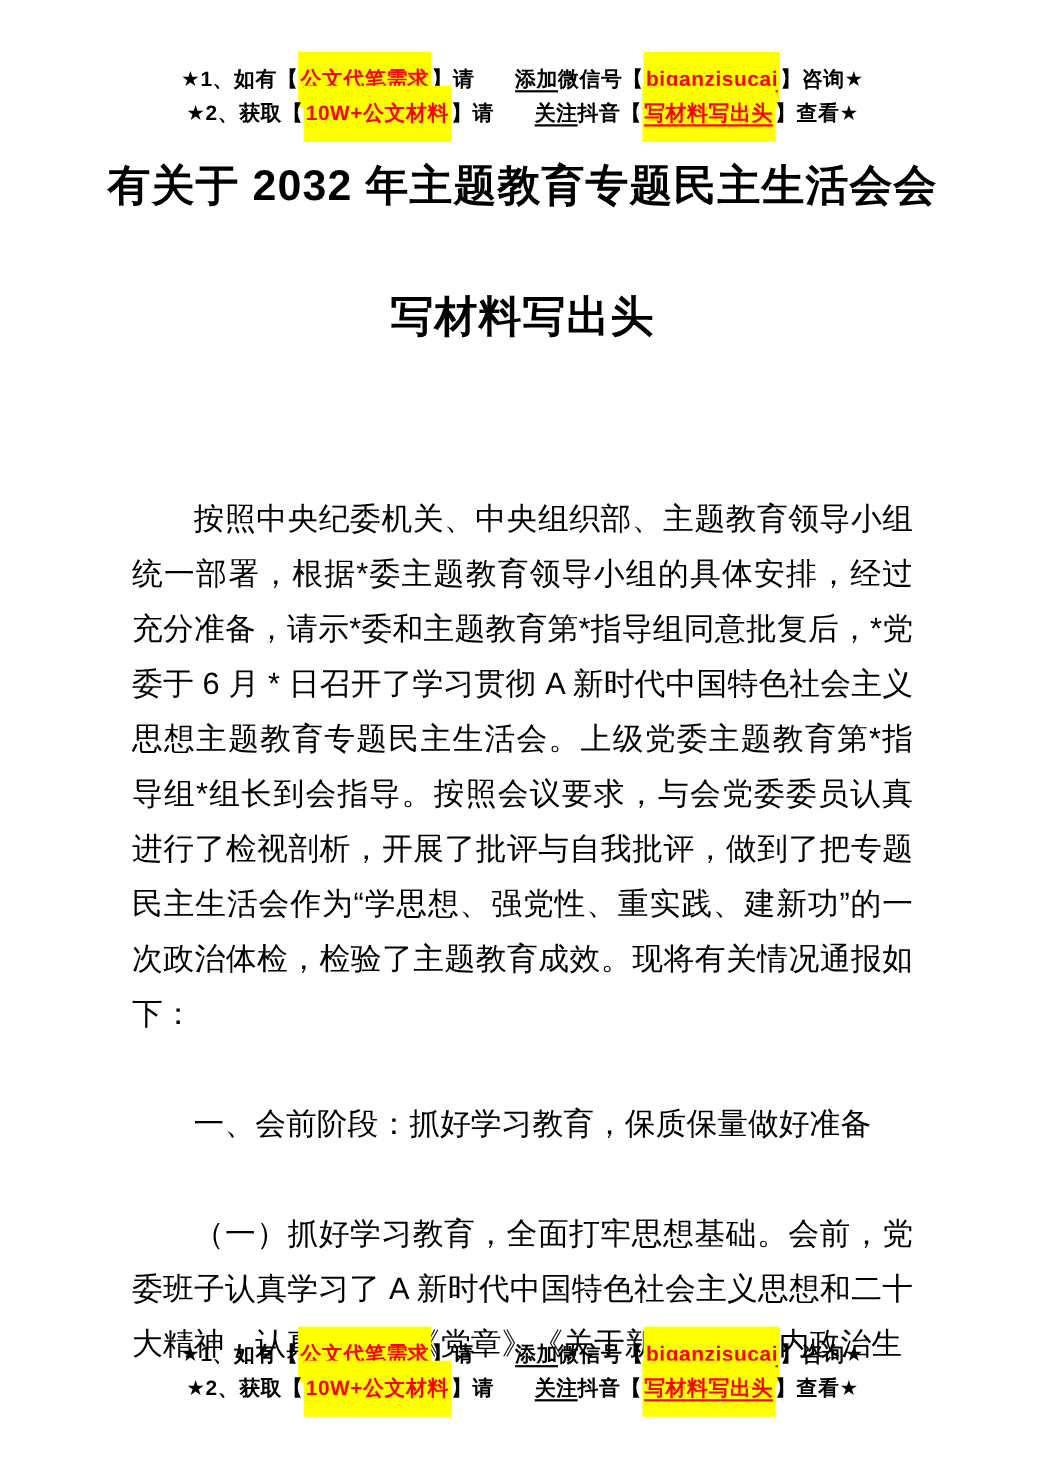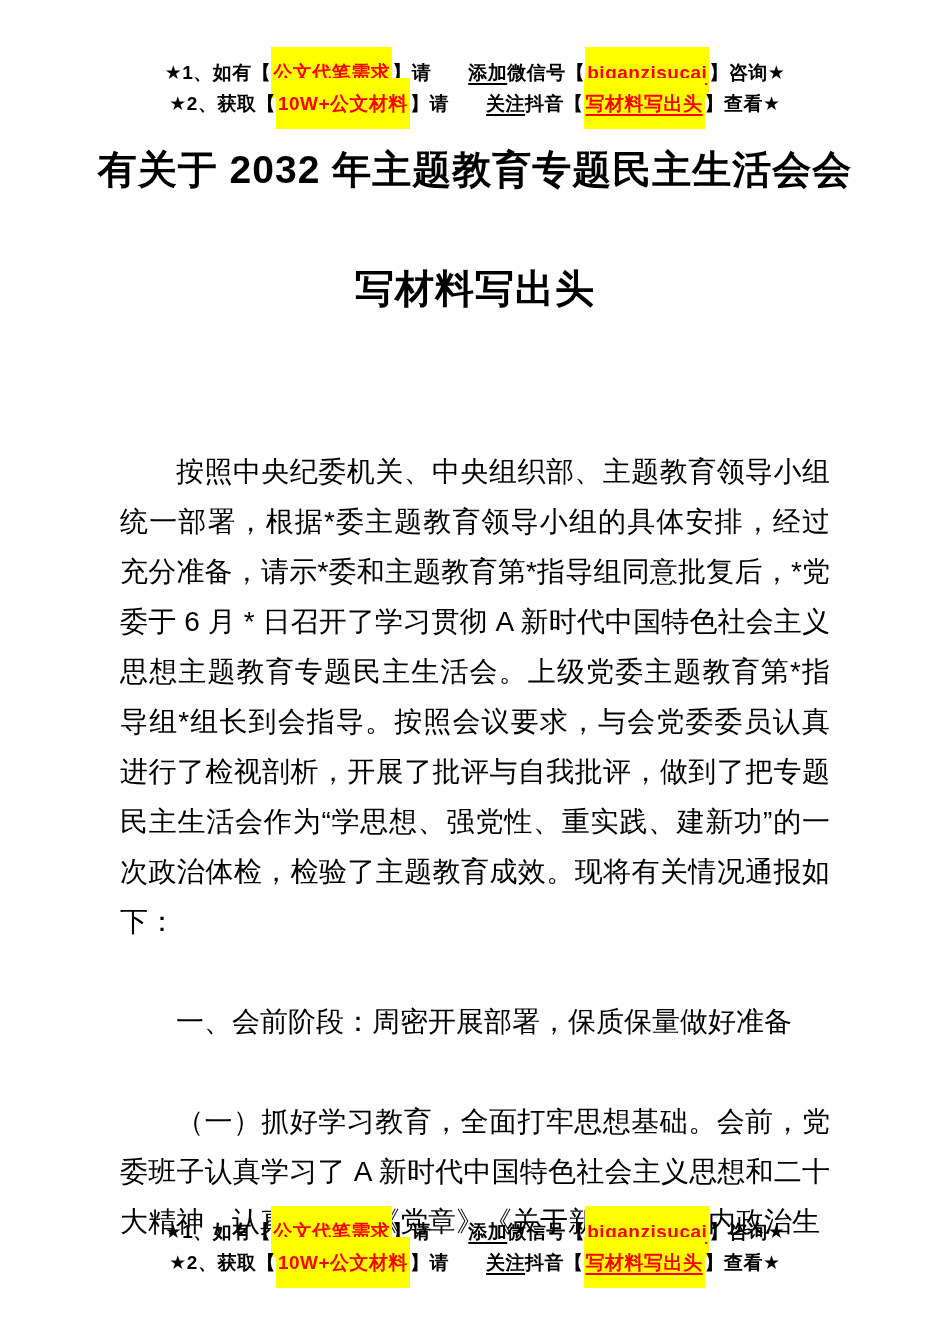--- a/index.html
+++ b/index.html
@@ -88,21 +88,21 @@
     <div>
       <span>★2、获取【</span><span class="hl">10W+公文材料</span><span>】请</span><span class="u-black">关注</span><span>抖音【</span><span class="hl red-underline">写材料写出头</span><span>】查看★</span>
     </div>
   </div>
 
   <div class="doc-title-line first">有关于 2032 年主题教育专题民主生活会会</div>
   <div class="doc-title-line second">写材料写出头</div>
 
   <div class="body-text">
     <p>按照中央纪委机关、中央组织部、主题教育领导小组统一部署，根据*委主题教育领导小组的具体安排，经过充分准备，请示*委和主题教育第*指导组同意批复后，*党委于 6 月 * 日召开了学习贯彻 A 新时代中国特色社会主义思想主题教育专题民主生活会。上级党委主题教育第*指导组*组长到会指导。按照会议要求，与会党委委员认真进行了检视剖析，开展了批评与自我批评，做到了把专题民主生活会作为“学思想、强党性、重实践、建新功”的一次政治体检，检验了主题教育成效。现将有关情况通报如下：</p>
-    <p class="spaced">一、会前阶段：周密开展部署，保质保量做好准备</p>
+    <p class="spaced">一、会前阶段：抓好学习教育，保质保量做好准备</p>
     <p class="spaced">（一）抓好学习教育，全面打牢思想基础。会前，党委班子认真学习了 A 新时代中国特色社会主义思想和二十大精神，认真学习了《党章》《关于新形势下党内政治生</p>
   </div>
 
   <div class="banner bottom">
     <div>
       <span>★1、如有【</span><span class="hl">公文代笔需求</span><span>】请</span><span class="u-black">添加</span><span>微信号【</span><span class="hl red-underline">biganzisucai</span><span>】咨询★</span>
     </div>
     <div>
       <span>★2、获取【</span><span class="hl">10W+公文材料</span><span>】请</span><span class="u-black">关注</span><span>抖音【</span><span class="hl red-underline">写材料写出头</span><span>】查看★</span>
     </div>

